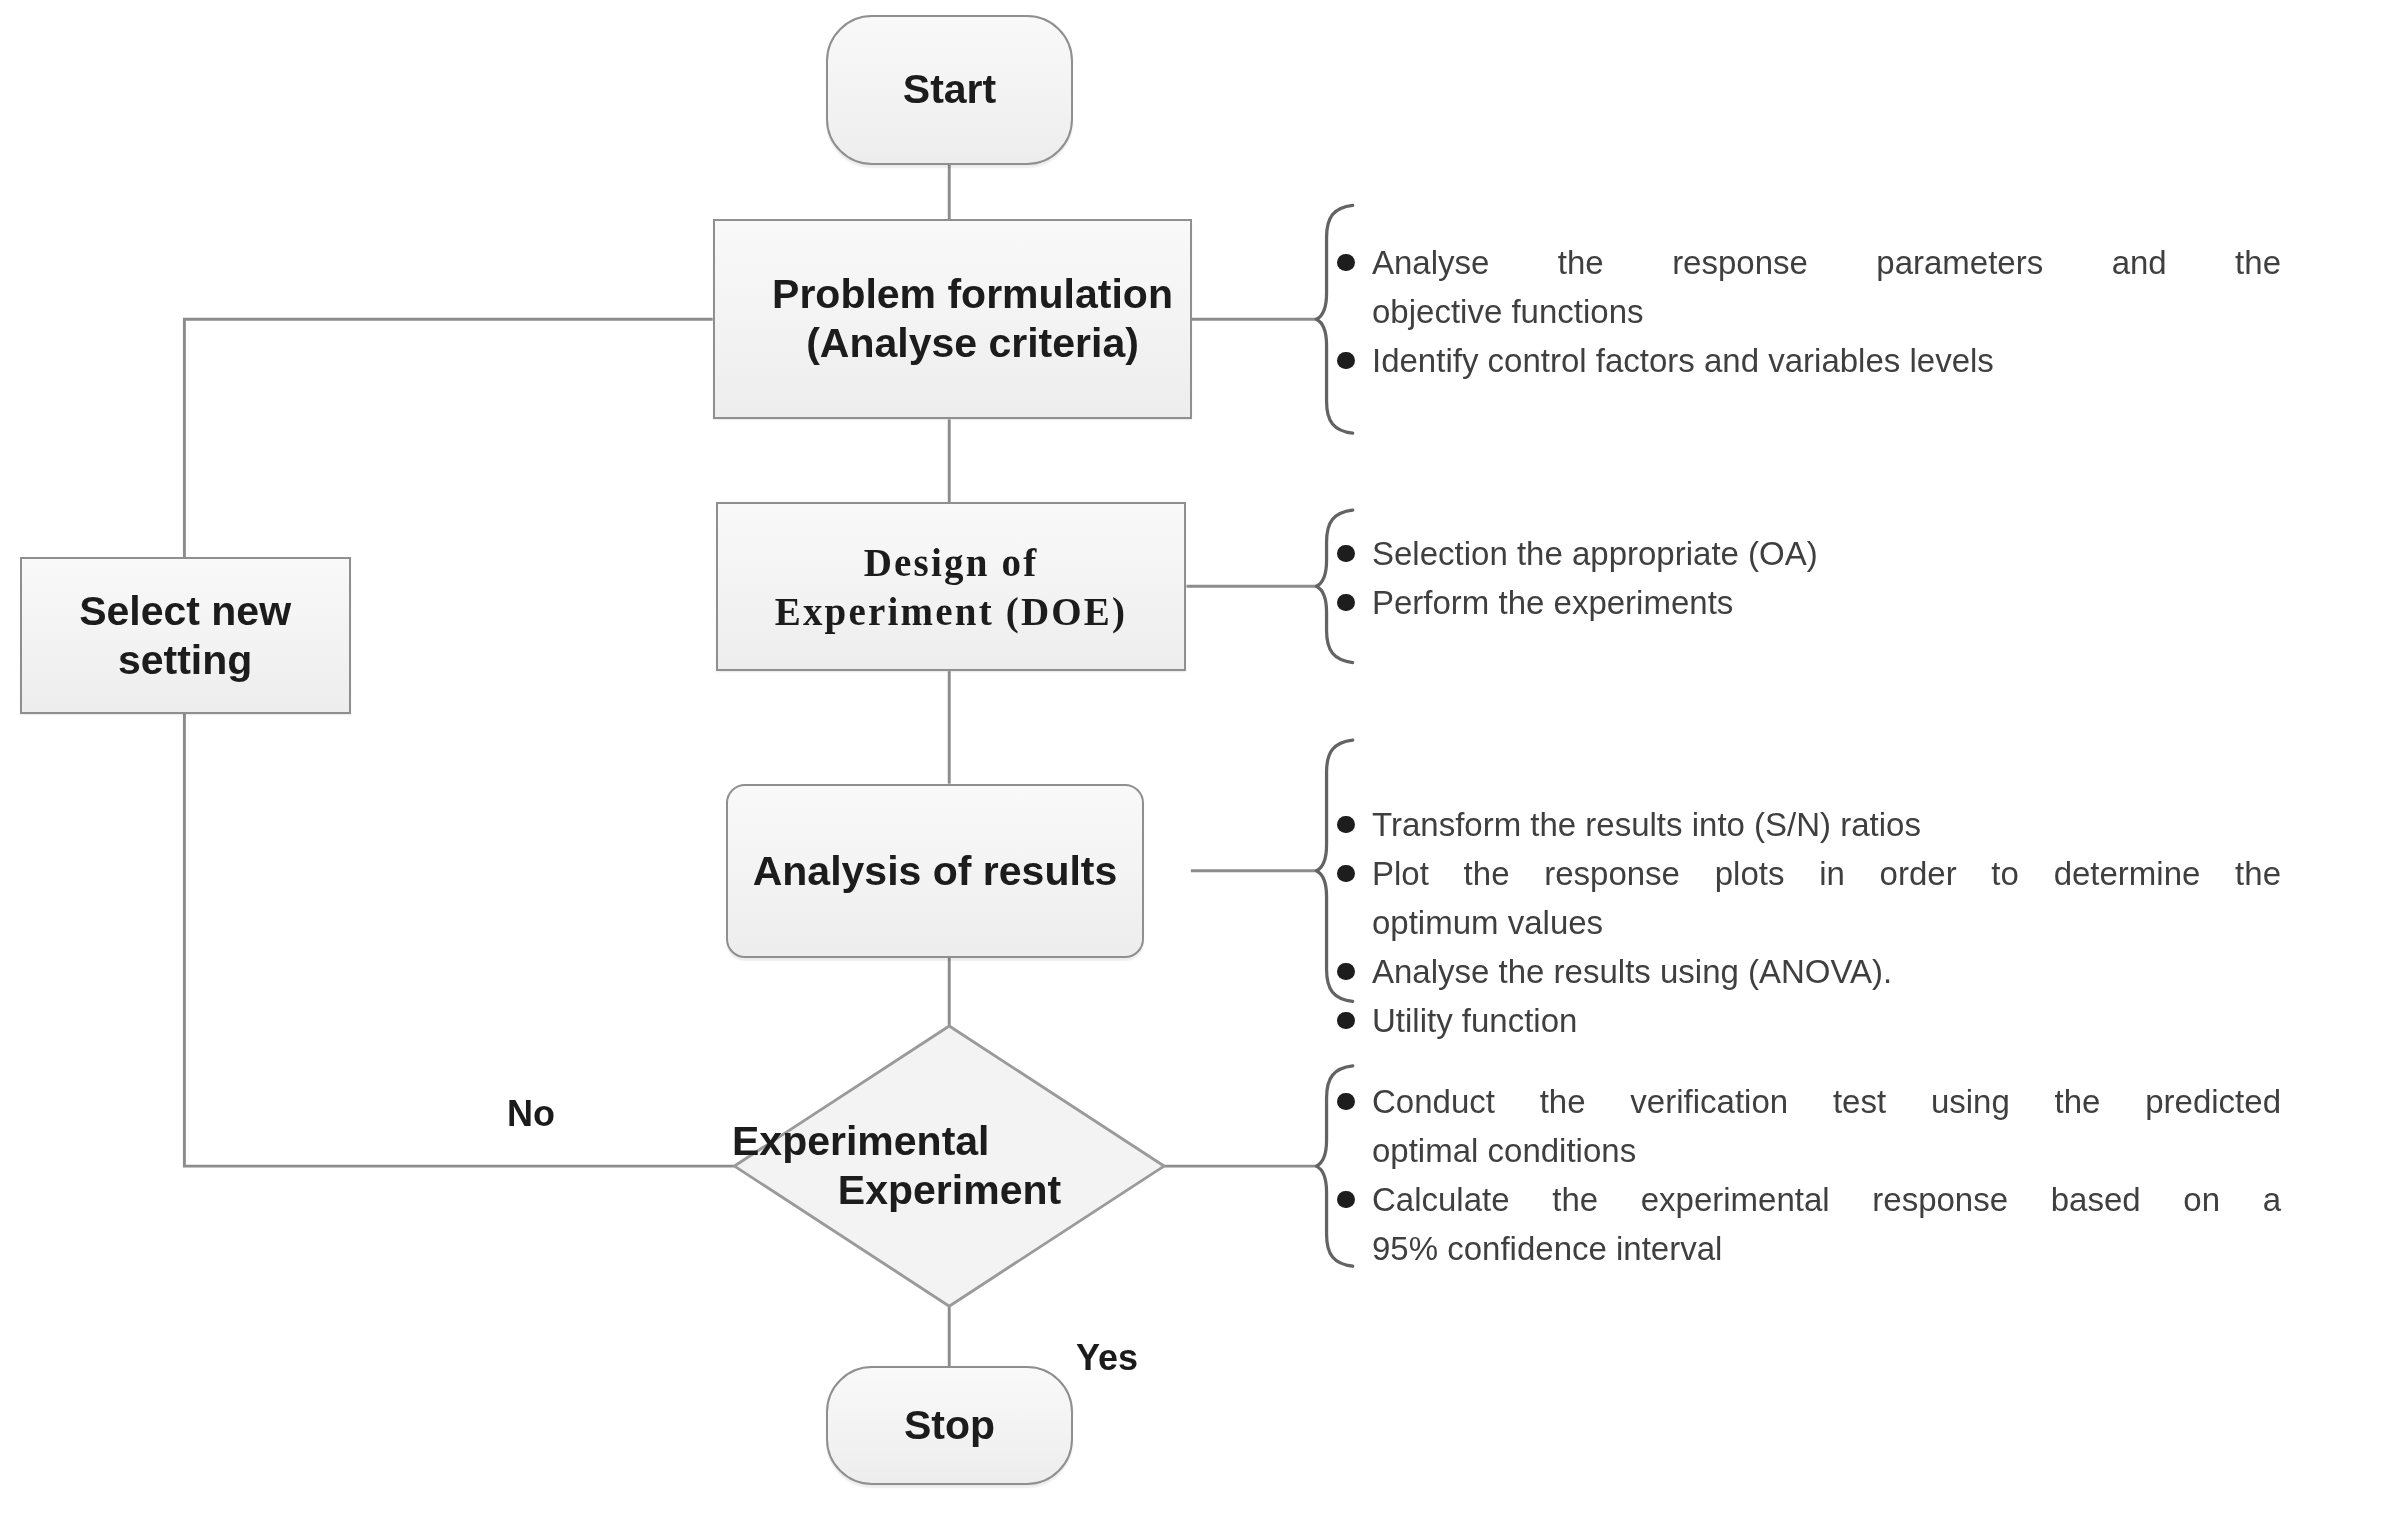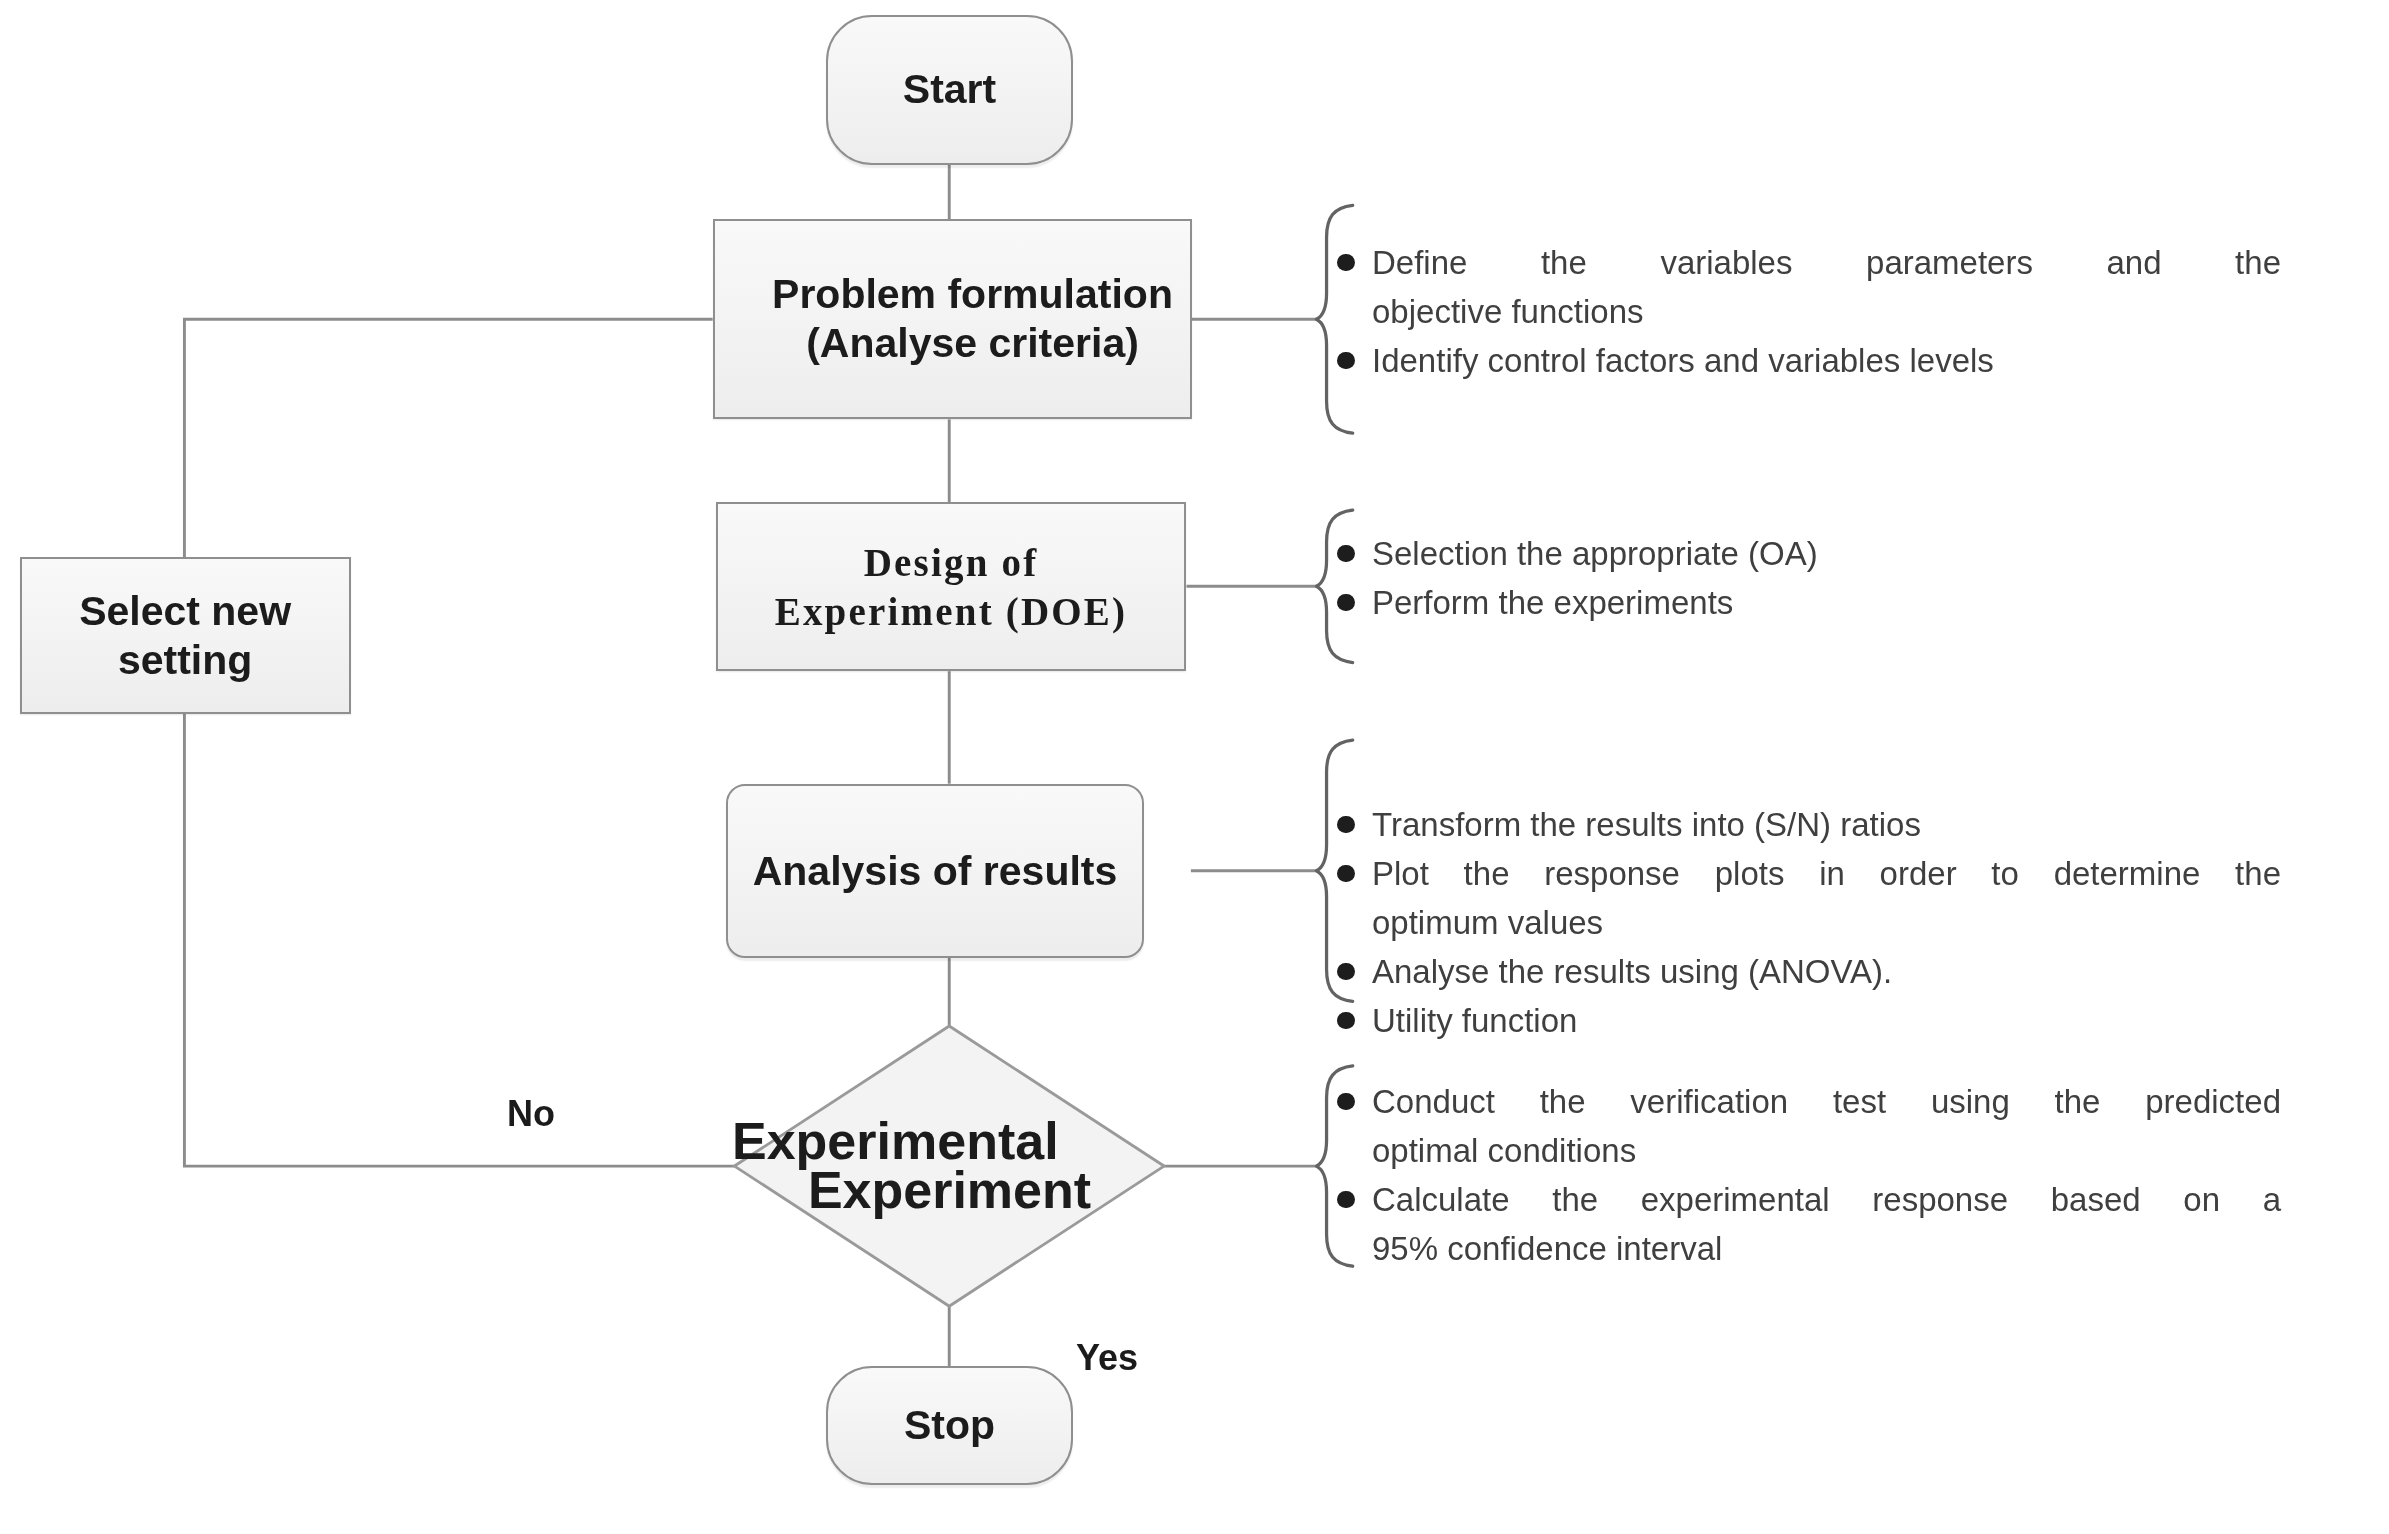--- a/index.html
+++ b/index.html
@@ -55,21 +55,21 @@
     font-size: 39px;
     letter-spacing: 2.2px;
   }
   .diamond-label {
     position: absolute;
     left: 732px;
     top: 1117px;
     width: 435px;
     text-align: center;
     font-weight: bold;
-    font-size: 52px;
+    font-size: 41px;
     line-height: 49px;
     color: #1c1c1c;
   }
   .edge-label {
     position: absolute;
     font-weight: bold;
     font-size: 36px;
     color: #1b1b1b;
   }
   .edge-label--no  { left: 507px;  top: 1093px; }
@@ -164,21 +164,21 @@
     <span>Select new</span>
     <span>setting</span>
   </div>
 
   <div class="edge-label edge-label--no">No</div>
   <div class="edge-label edge-label--yes">Yes</div>
 
   <div class="ann ann--problem">
     <div class="ann-item">
       <span class="bullet"></span>
-      <span class="line line--stretch">Define the variables parameters and the</span>
+      <span class="line line--stretch">Analyse the response parameters and the</span>
       <span class="line">objective functions</span>
     </div>
     <div class="ann-item">
       <span class="bullet"></span>
       <span class="line">Identify control factors and variables levels</span>
     </div>
   </div>
 
   <div class="ann ann--doe">
     <div class="ann-item">

